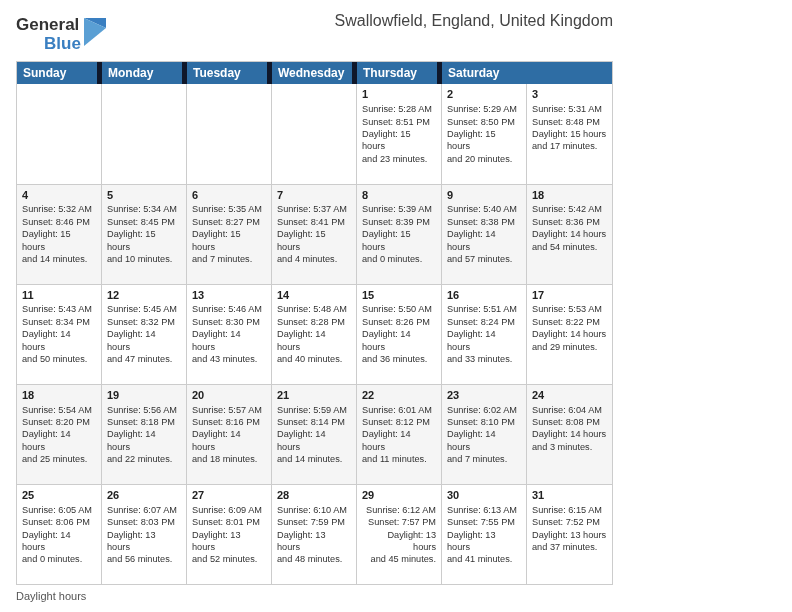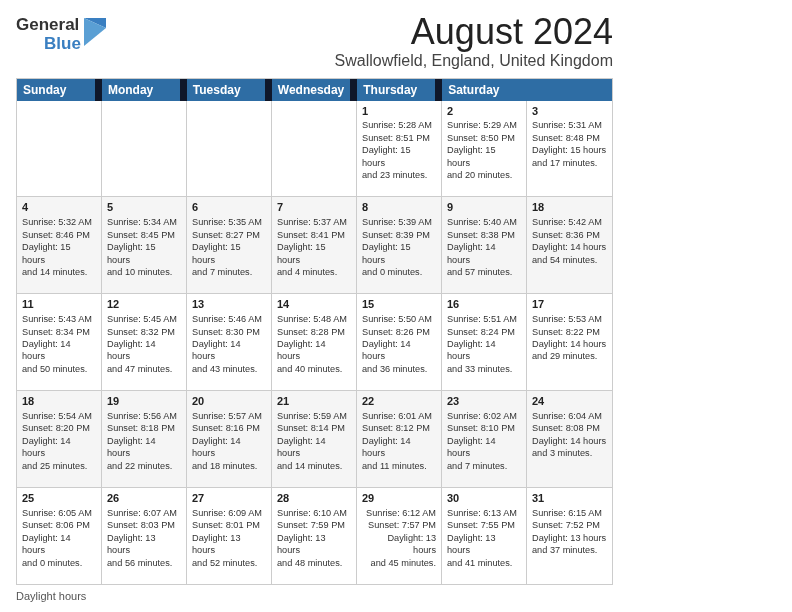--- a/index.html
+++ b/index.html
@@ -56,21 +56,21 @@
       display: grid;
       grid-template-columns: repeat(7, 1fr);
       background: #2e6da4;
     }
     .cal-header-cell {
       color: #fff;
       font-size: 12px;
       font-weight: bold;
       padding: 4px 6px;
       text-align: left;
-      border-right: 7px solid #0f172a;
+      border-right: 5px solid #0f172a;
     }
     .cal-header-cell:last-child { border-right: none; }
     .cal-body {
       flex: 1;
       display: flex;
       flex-direction: column;
     }
     .cal-row {
       display: grid;
       grid-template-columns: repeat(7, 1fr);
@@ -118,21 +118,20 @@
       <div class="logo-text">
         <span style="font-size:17px;font-weight:bold;color:#333;line-height:1.1;">General</span>
         <span style="font-size:17px;font-weight:bold;color:#3a7fc1;line-height:1.1;margin-left:28px;">Blue</span>
       </div>
       <svg width="22" height="28" viewBox="0 0 22 28" style="margin-left:3px;margin-top:2px;">
         <polygon points="0,0 22,10 22,0" fill="#3a7fc1"></polygon>
         <polygon points="0,0 22,10 0,28" fill="#5a9fd4"></polygon>
       </svg>
     </div>
     <div class="title-block">
-      <div class="main-title">August 2024</div>
       <div class="subtitle">Swallowfield, England, United Kingdom</div>
     </div>
   </div>
 
   <div class="calendar">
     <div class="cal-header">
       <div class="cal-header-cell">Sunday</div>
       <div class="cal-header-cell">Monday</div>
       <div class="cal-header-cell">Tuesday</div>
       <div class="cal-header-cell">Wednesday</div>

